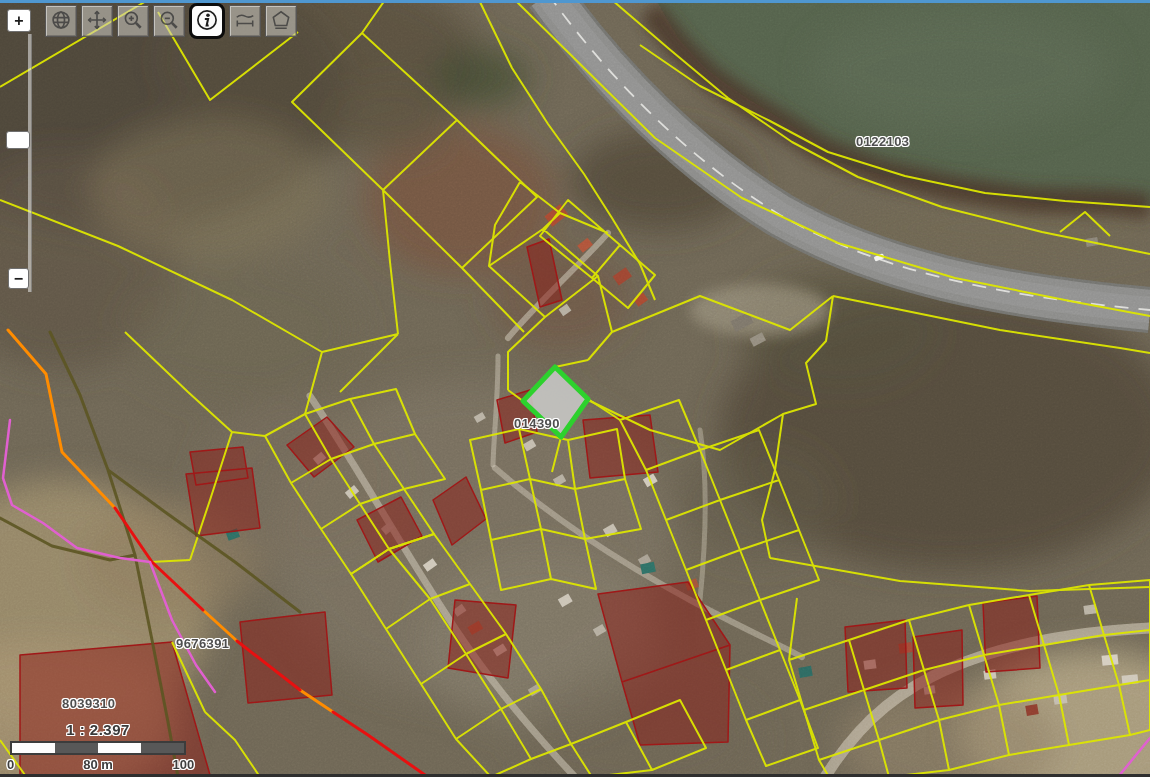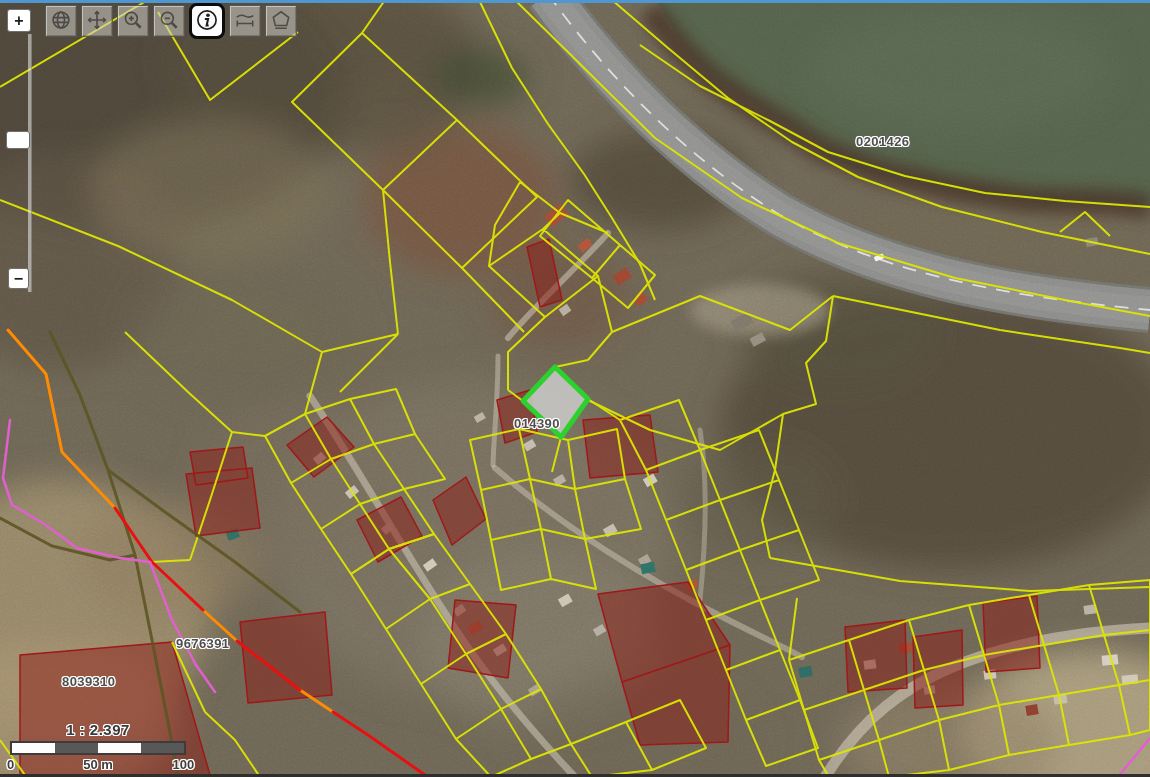--- a/index.html
+++ b/index.html
@@ -382,33 +382,33 @@
         </svg>
       </span>
     </button>
   </div>
 
   <button id="zoom-in-btn" class="zoombtn">+</button>
   <div id="zoom-track"></div>
   <div id="zoom-handle"></div>
   <button id="zoom-out-btn" class="zoombtn">−</button>
 
-  <div class="maplabel" style="left:856px;top:134px;">0201426</div>
+  <div class="maplabel" style="left:856px;top:134px;">0122103</div>
   <div class="maplabel" style="left:514px;top:416px;">014390</div>
   <div class="maplabel" style="left:176px;top:636px;">9676391</div>
-  <div class="maplabel" style="left:62px;top:674px;">8039310</div>
+  <div class="maplabel" style="left:62px;top:696px;">8039310</div>
 
   <div id="scalebar">
     <div class="ratio">1 : 2.397</div>
     <div class="bar">
       <div class="seg light"></div>
       <div class="seg dark"></div>
       <div class="seg light"></div>
       <div class="seg dark"></div>
     </div>
     <div class="ticks">
       <span id="tick-0">0</span>
-      <span id="tick-50">50 m</span>
+      <span id="tick-50">80 m</span>
       <span id="tick-100">100 m</span>
     </div>
   </div>
 
 </div>
 
 </body></html>

